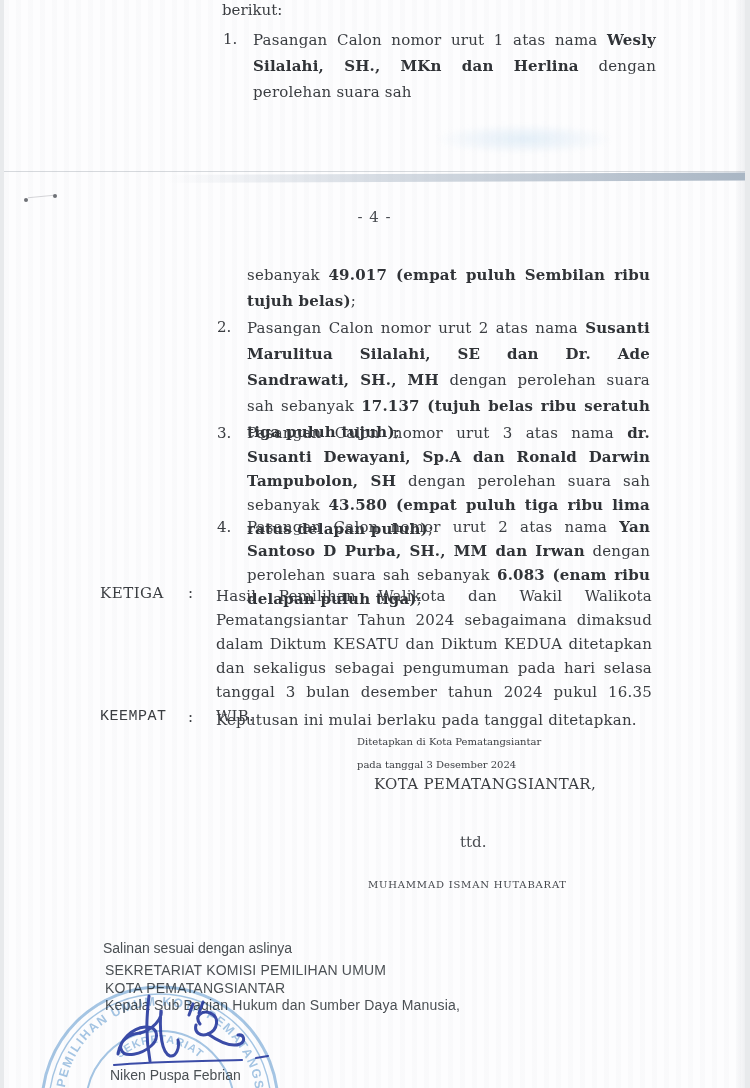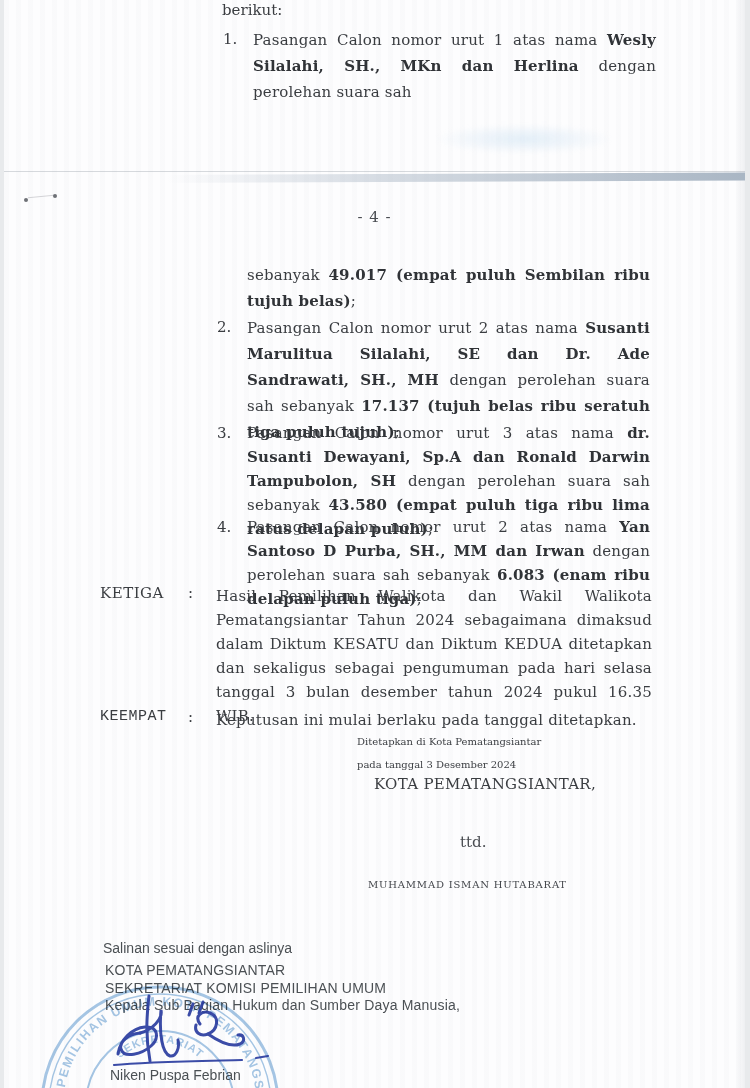--- a/index.html
+++ b/index.html
@@ -113,22 +113,22 @@
     <div>KOTA PEMATANGSIANTAR,</div>
   </div>
 
   <div class="ttd">ttd.</div>
 
   <div class="signer-name">MUHAMMAD ISMAN HUTABARAT</div>
 
   <div class="cert-line1 sans">Salinan sesuai dengan aslinya</div>
 
   <div class="cert-block sans">
+    <div>SEKRETARIAT KOMISI PEMILIHAN UMUM</div>
     <div>KOTA PEMATANGSIANTAR</div>
-    <div>SEKRETARIAT KOMISI PEMILIHAN UMUM</div>
     <div>Kepala Sub Bagian Hukum dan Sumber Daya Manusia,</div>
   </div>
 
   <div class="niken sans">Niken Puspa Febrian</div>
 
   <svg class="overlay" width="741" height="916" viewBox="0 0 741 916">
     <g class="stamp-art" opacity="0.55">
       <circle cx="156" cy="933" r="118" fill="none" stroke="#5d99cf" stroke-width="3"></circle>
       <circle cx="156" cy="933" r="111" fill="none" stroke="#5d99cf" stroke-width="1.4"></circle>
       <circle cx="156" cy="933" r="74" fill="none" stroke="#5d99cf" stroke-width="2"></circle>

